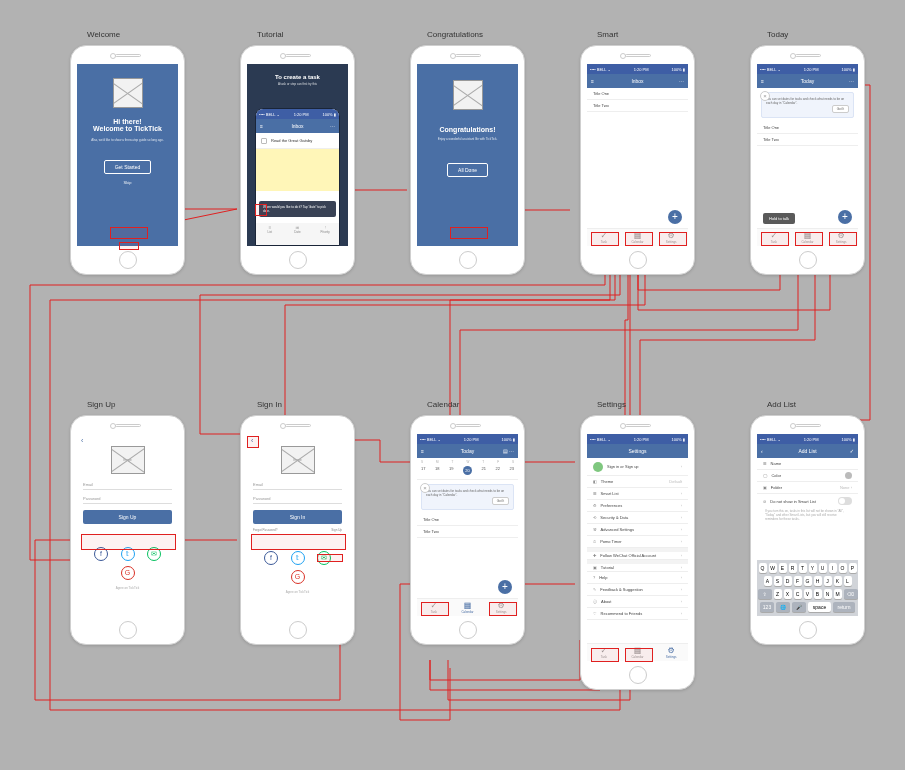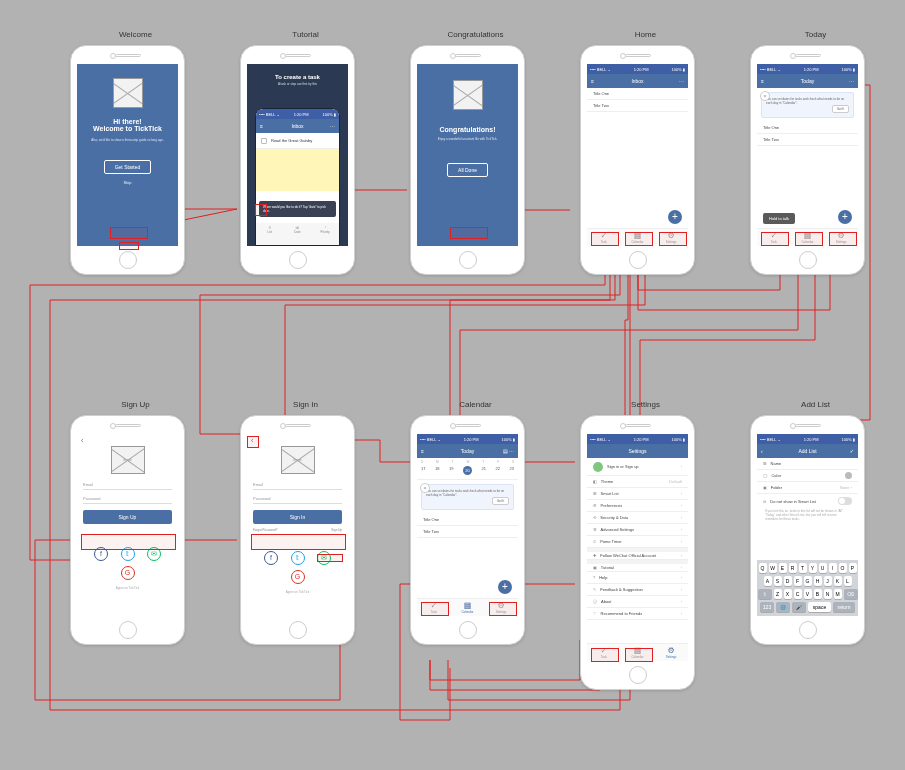--- a/index.html
+++ b/index.html
@@ -1,19 +1,19 @@
 <!DOCTYPE html>
 <html><head>
 <meta charset="utf-8">
 <style>
   *{box-sizing:border-box;margin:0;padding:0;font-family:-apple-system,Helvetica,Arial,sans-serif}
   body{background:#b2b2b2;width:905px;height:770px;position:relative;overflow:hidden}
   svg.connectors{position:absolute;inset:0;pointer-events:none}
   .phone{position:absolute;width:115px;height:230px;background:#fff;border:1px solid #cfcfcf;border-radius:16px;box-shadow:0 1px 3px rgba(0,0,0,.15)}
-  .phone .title{position:absolute;top:-16px;left:16px;right:0;text-align:center;font-size:8px;color:#333}
+  .phone .title{position:absolute;top:-16px;left:16px;right:0;text-align:left;font-size:8px;color:#333}
   .phone::before{content:"";position:absolute;left:50%;top:7px;width:4px;height:4px;border:1px solid #ccc;border-radius:50%;transform:translateX(-18px)}
   .phone .speaker{position:absolute;left:50%;top:8px;width:26px;height:3px;transform:translateX(-13px);border:1px solid #ccc;border-radius:2px}
   .phone .homebtn{position:absolute;left:50%;bottom:5px;width:18px;height:18px;border:1px solid #ccc;border-radius:50%;transform:translateX(-50%)}
   .screen{position:absolute;left:6px;right:6px;top:18px;bottom:28px;background:#4a6fa5;overflow:hidden}
   .screen.white{background:#fff}
   .statusbar{height:10px;background:#3e5ea5;display:flex;align-items:center;justify-content:space-between;padding:0 3px;color:#fff;font-size:4px}
   .statusbar span{white-space:nowrap}
   .navbar{height:14px;background:#4a6fa5;display:flex;align-items:center;justify-content:center;color:#fff;font-size:5px;position:relative}
   .navbar .l{position:absolute;left:4px}
   .navbar .r{position:absolute;right:4px}
@@ -151,21 +151,21 @@
       <div style="font-size:7px;font-weight:600">Congratulations!</div>
       <div style="font-size:3px;opacity:.8;margin-top:4px;line-height:1.4">Enjoy a wonderful assistant life with TickTick.</div>
       <div class="btn-outline" style="margin-top:22px">All Done</div>
     </div>
   </div>
   <div class="homebtn"></div>
   <div class="hotspot" style="left:39px;top:181px;width:38px;height:12px"></div>
 </div>
 
 <div class="phone" style="left:580px;top:45px">
-  <div class="title">Home</div>
+  <div class="title">Smart</div>
   <div class="speaker"></div>
   <div class="screen white">
     <div class="statusbar">
         <span>•••• BELL ⌄</span>
         <span>1:20 PM</span>
         <span>100% ▮</span>
       </div>
     <div class="navbar">
         <span class="l">≡</span>
         <span>Inbox</span>

